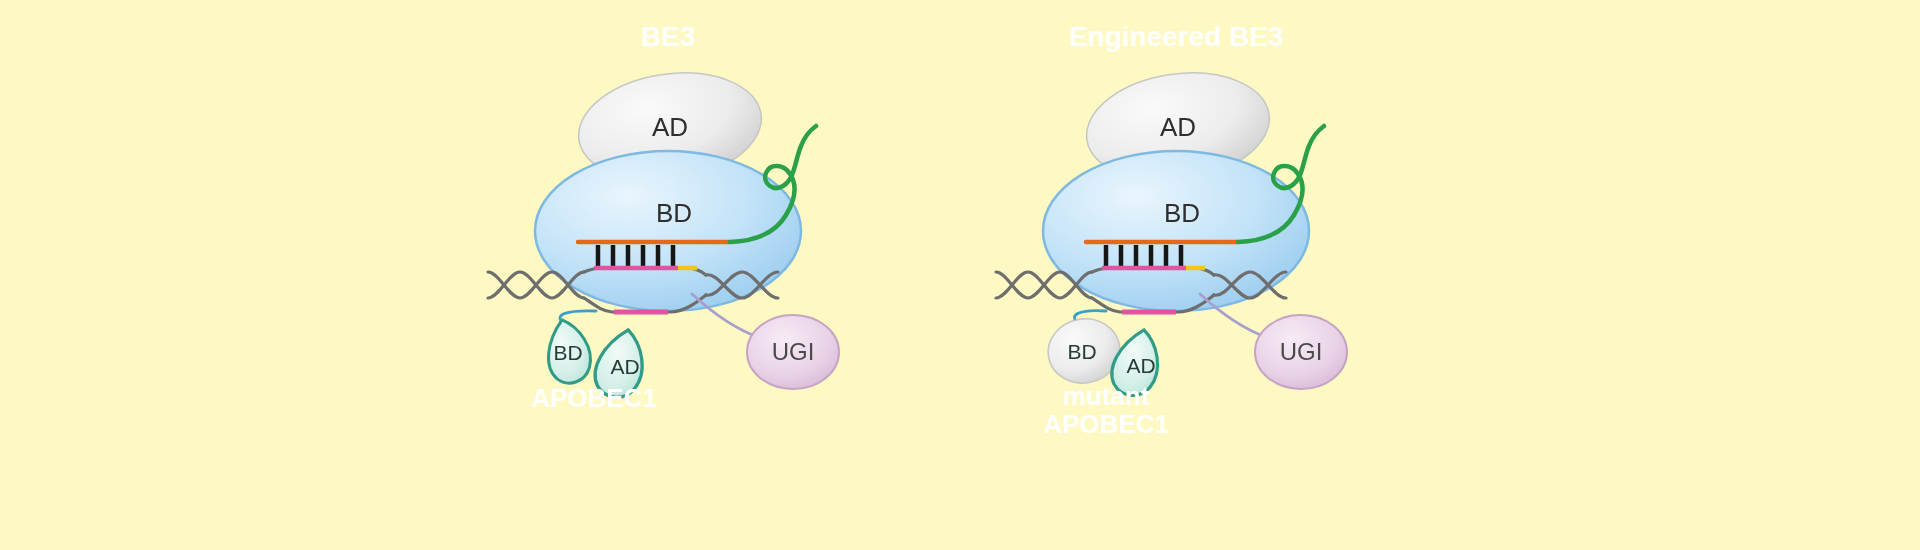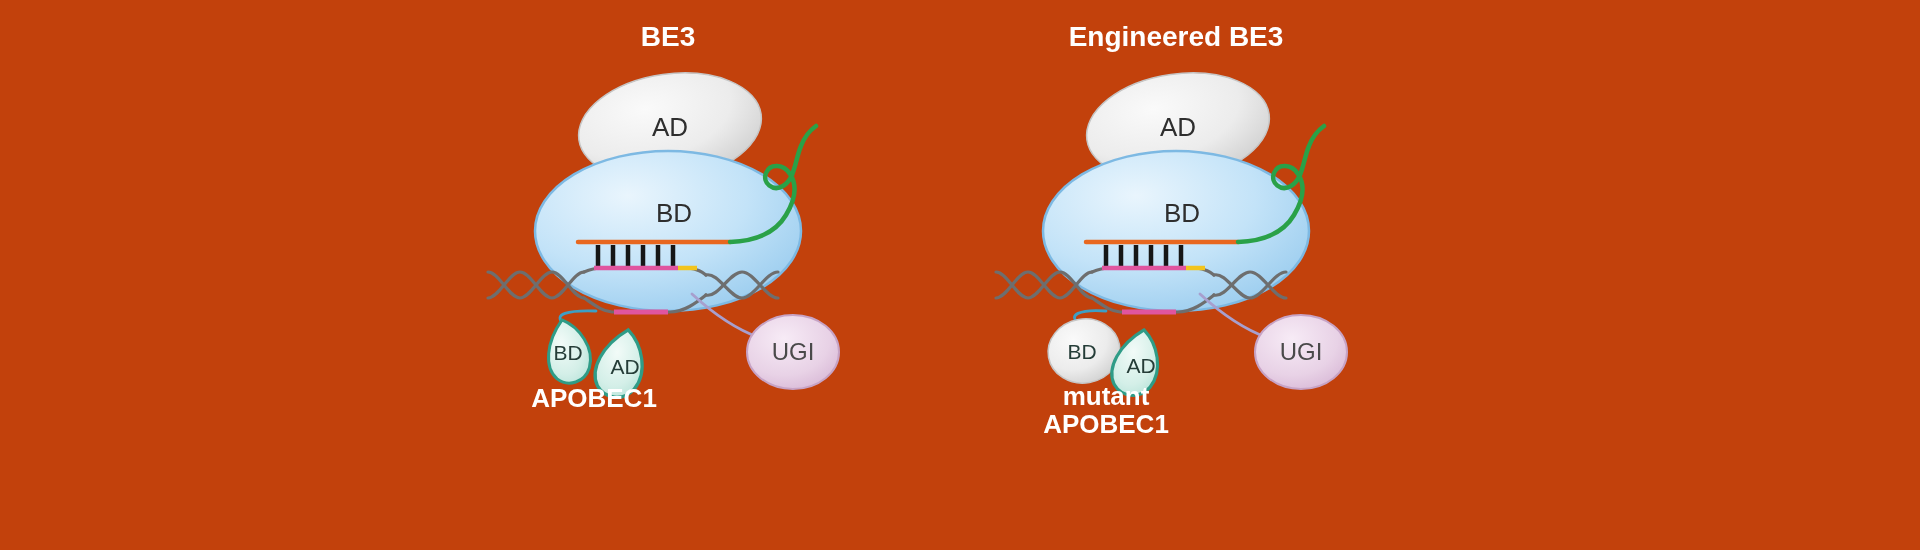--- a/index.html
+++ b/index.html
@@ -7,21 +7,21 @@
     padding: 0;
     background: #1e1b6a;
     width: 1920px;
     height: 550px;
     overflow: hidden;
   }
   .stage {
     position: relative;
     width: 1920px;
     height: 550px;
-    background: #c2410c;
+    background: #fef9c3;
   }
   svg { position: absolute; top: 0; left: 0; }
   text { font-family: "Liberation Sans", sans-serif; }
   .title-text   { font-size: 28px; font-weight: bold; fill: #ffffff; }
   .caption-text { font-size: 26px; font-weight: bold; fill: #ffffff; }
   .domain-label { font-size: 26px; fill: #2e2e2e; }
   .leaf-label   { font-size: 21px; fill: #253d38; }
   .ugi-label    { font-size: 24px; fill: #4a4a4a; }
 </style>
 </head>

